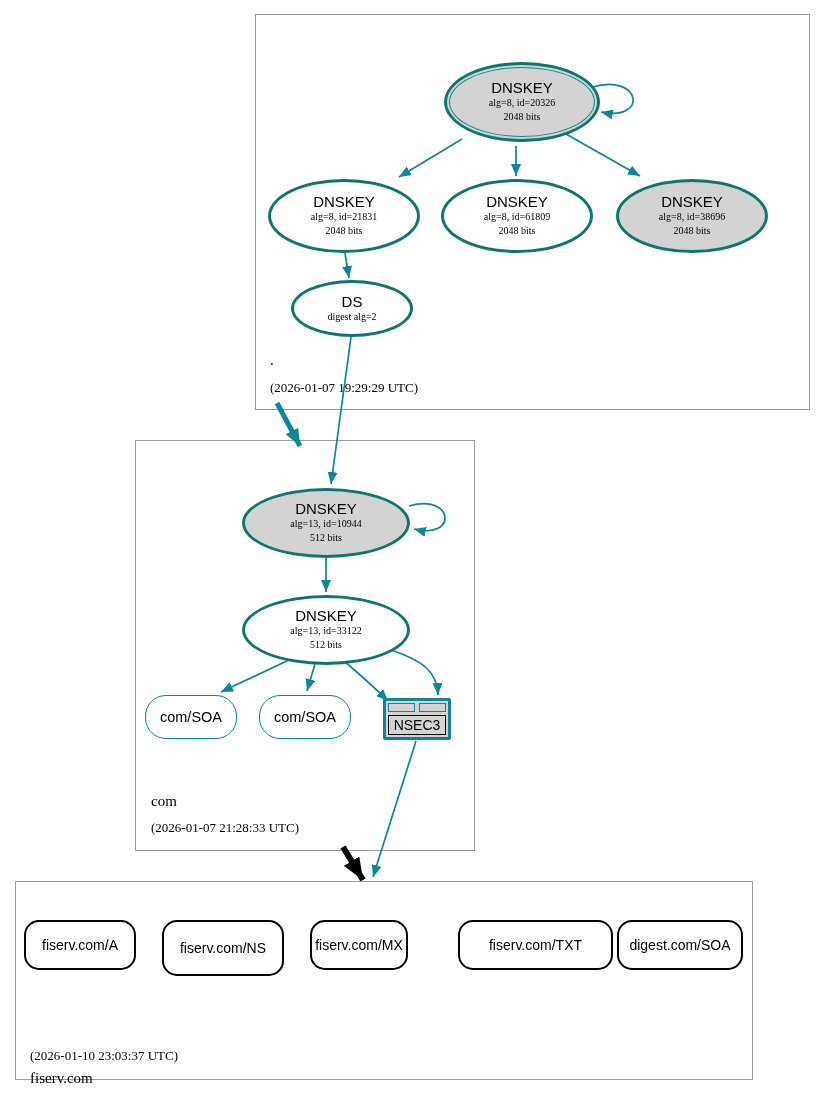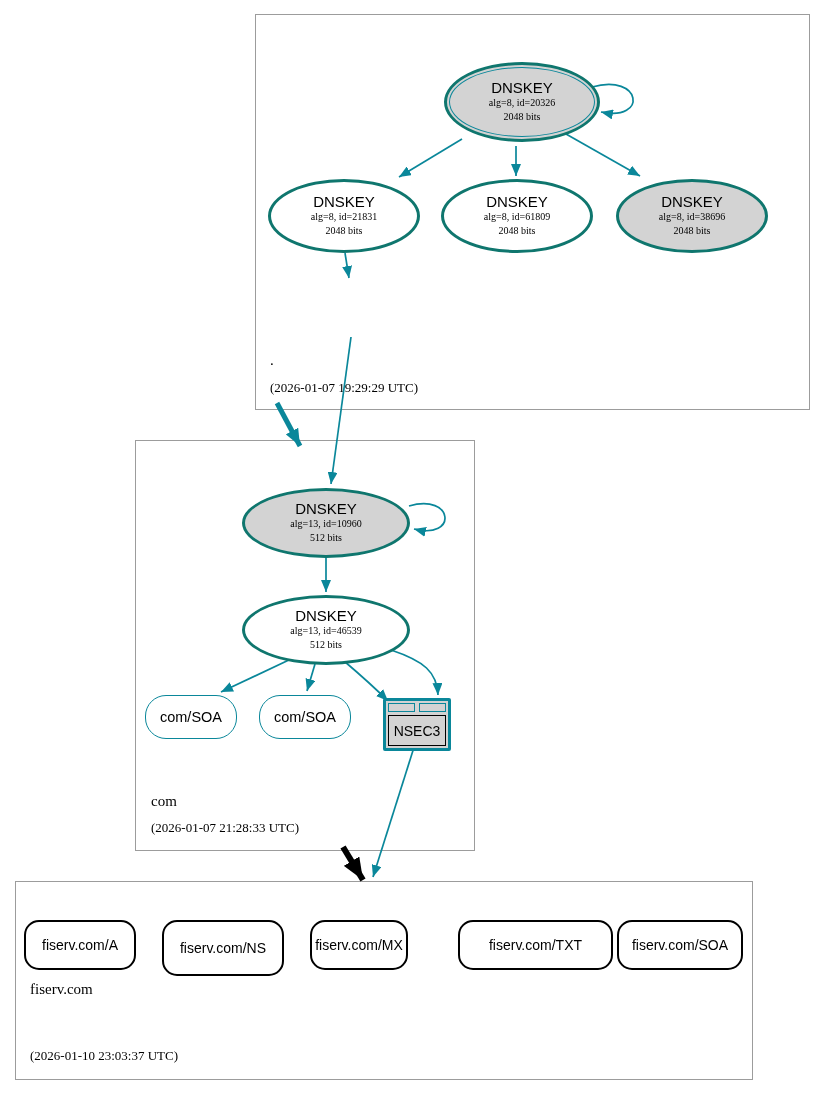--- a/index.html
+++ b/index.html
@@ -37,21 +37,21 @@
   <div class="zone-box" style="left:255px;top:14px;width:553px;height:394px"></div>
   <div class="zone-box" style="left:135px;top:440px;width:338px;height:409px"></div>
   <div class="zone-box" style="left:15px;top:881px;width:736px;height:197px"></div>
 
   <div class="zone-name" style="left:270px;top:352px">.</div>
   <div class="zone-ts" style="left:270px;top:380px">(2026-01-07 19:29:29 UTC)</div>
 
   <div class="zone-name" style="left:151px;top:793px">com</div>
   <div class="zone-ts" style="left:151px;top:820px">(2026-01-07 21:28:33 UTC)</div>
 
-  <div class="zone-name" style="left:30px;top:981px">fiserv.com</div>
+  <div class="zone-name" style="left:30px;top:1070px">fiserv.com</div>
   <div class="zone-ts" style="left:30px;top:1048px">(2026-01-10 23:03:37 UTC)</div>
 
   <svg class="edges" width="829" height="1094" viewBox="0 0 829 1094">
     <defs>
       <marker id="mt" viewBox="0 0 12 10" refX="12" refY="5" markerWidth="12" markerHeight="10" orient="auto" markerUnits="userSpaceOnUse">
         <path d="M0,0 L12,5 L0,10 Z" fill="#0a879a"></path>
       </marker>
       <marker id="mtb" viewBox="0 0 17 14" refX="17" refY="7" markerWidth="17" markerHeight="14" orient="auto" markerUnits="userSpaceOnUse">
         <path d="M0,0 L17,7 L0,14 Z" fill="#0a879a"></path>
       </marker>
@@ -98,42 +98,46 @@
     <div class="node-sub">alg=8, id=61809</div>
     <div class="node-sub">2048 bits</div>
   </div>
 
   <div class="node ellipse fill-gray" style="left:616px;top:179px;width:152px;height:74px">
     <div class="node-title">DNSKEY</div>
     <div class="node-sub">alg=8, id=38696</div>
     <div class="node-sub">2048 bits</div>
   </div>
 
+  <div class="node ellipse" style="left:291px;top:280px;width:122px;height:57px">
+    <div class="node-title">DS</div>
+    <div class="node-sub">digest alg=2</div>
+  </div>
 
   <div class="node ellipse fill-gray" style="left:242px;top:488px;width:168px;height:70px">
     <div class="node-title">DNSKEY</div>
-    <div class="node-sub">alg=13, id=10960</div>
+    <div class="node-sub">alg=13, id=10944</div>
     <div class="node-sub">512 bits</div>
   </div>
 
   <div class="node ellipse" style="left:242px;top:595px;width:168px;height:70px">
     <div class="node-title">DNSKEY</div>
-    <div class="node-sub">alg=13, id=46539</div>
+    <div class="node-sub">alg=13, id=33122</div>
     <div class="node-sub">512 bits</div>
   </div>
 
   <div class="node rrset" style="left:145px;top:695px;width:92px;height:44px">
     <div>com/SOA</div>
   </div>
 
   <div class="node rrset" style="left:259px;top:695px;width:92px;height:44px">
     <div>com/SOA</div>
   </div>
 
-  <div class="node nsec3-node" style="left:383px;top:698px;width:68px;height:53px">
+  <div class="node nsec3-node" style="left:383px;top:698px;width:68px;height:42px">
     <div class="nsec3-cell left"></div>
     <div class="nsec3-cell right"></div>
     <div class="nsec3-main">
       <span>NSEC3</span>
     </div>
   </div>
 
   <div class="node rrset-insec" style="left:24px;top:920px;width:112px;height:50px">
     <div>fiserv.com/A</div>
   </div>
@@ -144,16 +148,16 @@
 
   <div class="node rrset-insec" style="left:310px;top:920px;width:98px;height:50px">
     <div>fiserv.com/MX</div>
   </div>
 
   <div class="node rrset-insec" style="left:458px;top:920px;width:155px;height:50px">
     <div>fiserv.com/TXT</div>
   </div>
 
   <div class="node rrset-insec" style="left:617px;top:920px;width:126px;height:50px">
-    <div>fiserv.com/SOA</div>
+    <div>digest.com/SOA</div>
   </div>
 
 </div>
 
 </body></html>

